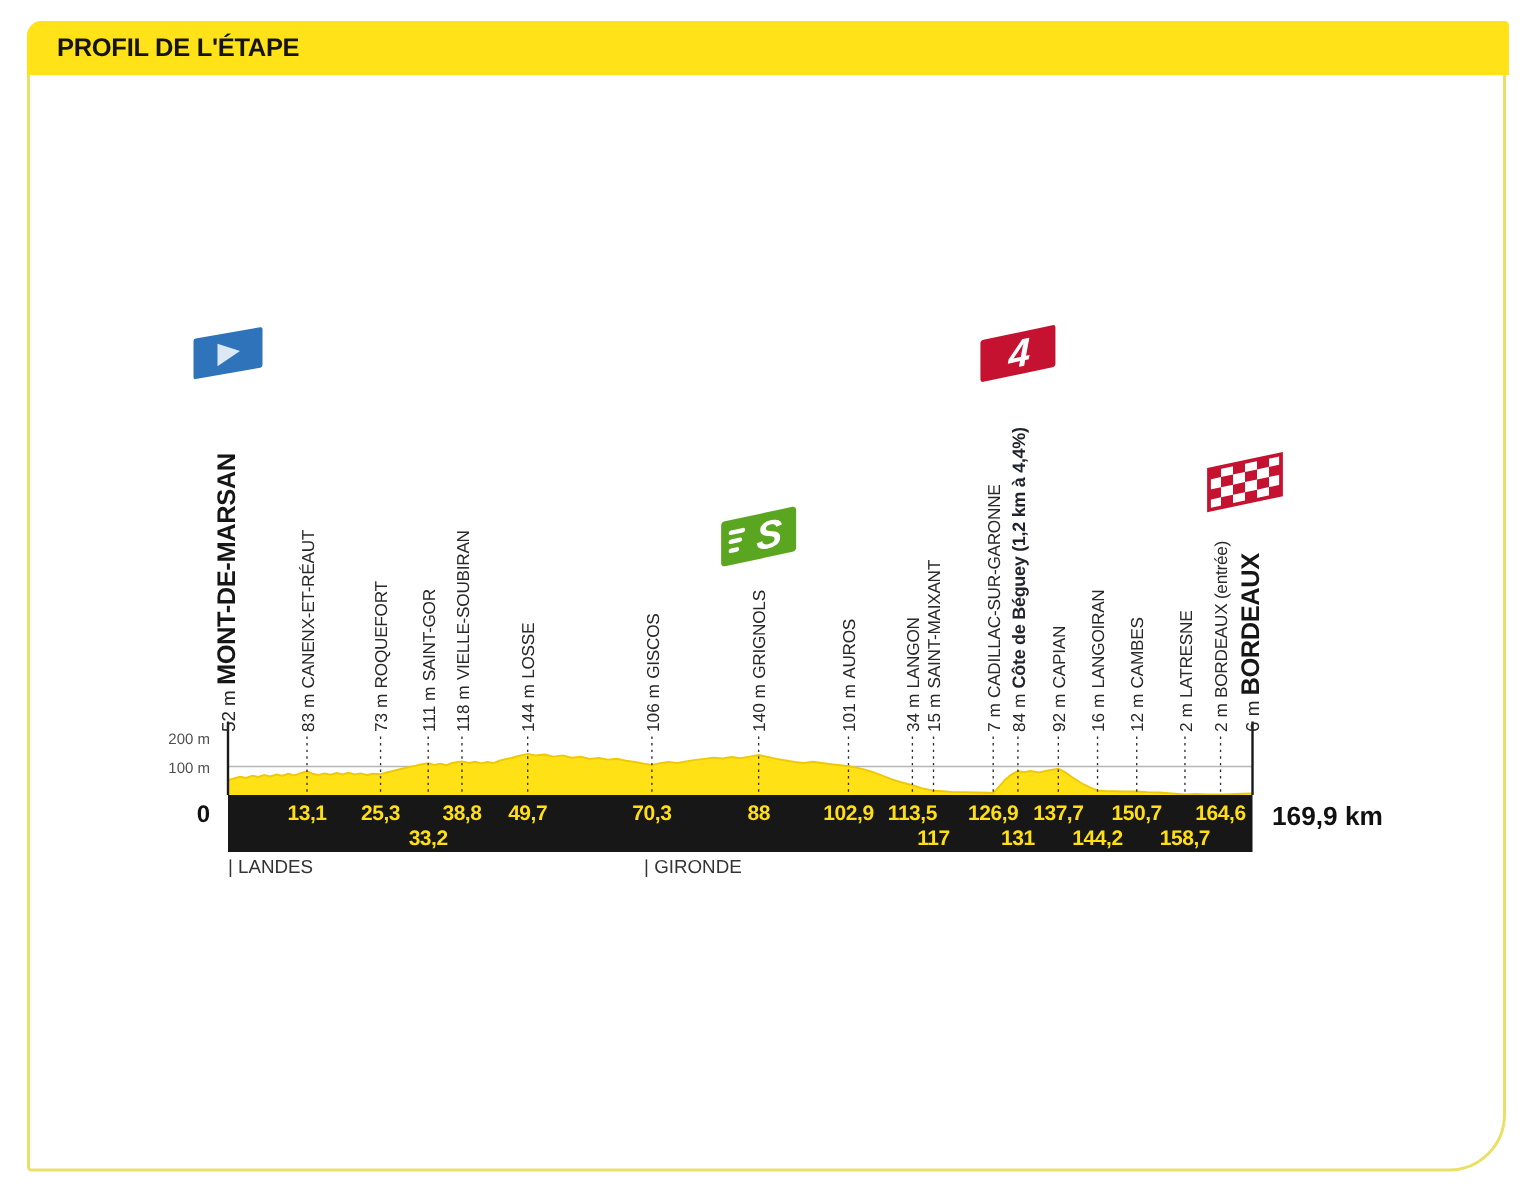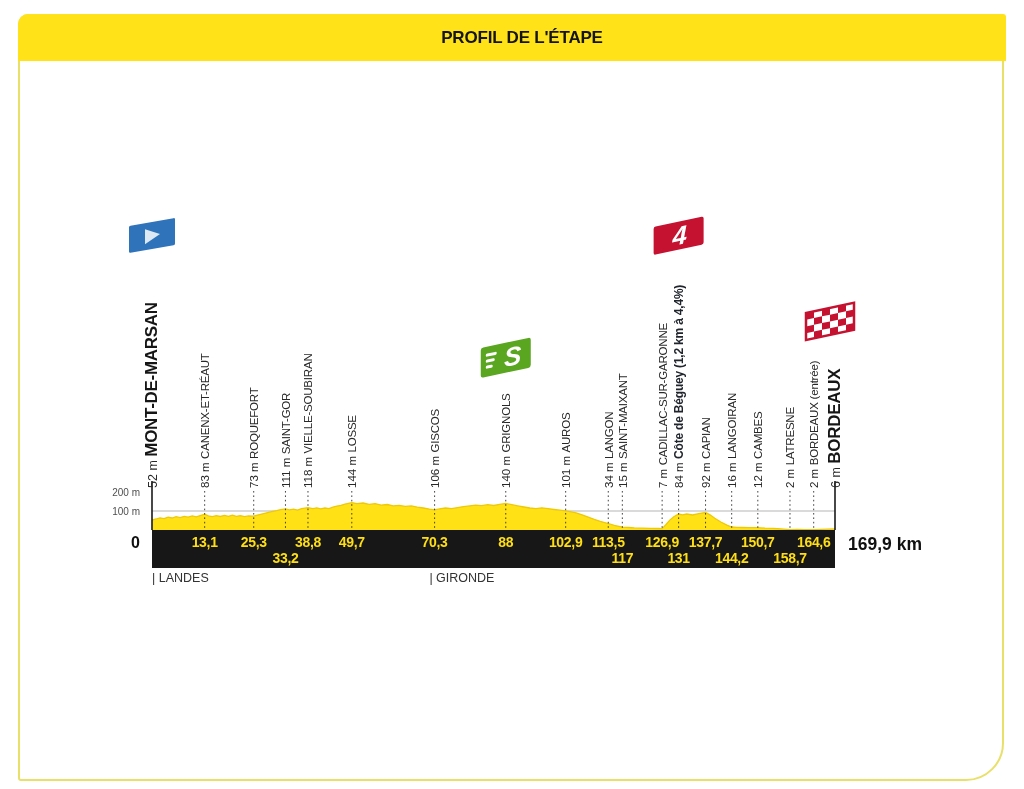--- a/index.html
+++ b/index.html
@@ -1,20 +1,20 @@
 <!DOCTYPE html>
 <html><head>
 <meta charset="utf-8">
 <style>
   html,body{margin:0;padding:0;background:#ffffff;width:1024px;height:789px;overflow:hidden;
     font-family:"Liberation Sans",sans-serif;}
   #card{position:absolute;left:18px;top:14px;width:986px;height:767px;background:#fff;
     border:2px solid #e9e06a;border-radius:10px 3px 38px 3px;box-sizing:border-box;}
-  #headerbar{position:absolute;left:-2px;top:-2px;width:988px;height:47px;background:#ffe217;
-    border-radius:10px 3px 0 0;display:flex;align-items:center;justify-content:center;}
+  #headerbar{position:absolute;left:-2px;top:-2px;width:988px;height:36px;background:#ffe217;
+    border-radius:10px 3px 0 0;display:flex;align-items:center;}
   #headerbar .title{font-weight:700;font-size:17px;letter-spacing:-0.2px;color:#141414;padding-left:20px;}
   svg{position:absolute;left:0;top:0;}
   
   text{font-family:"Liberation Sans",sans-serif;}
   .yaxis{font:400 10px "Liberation Sans",sans-serif;fill:#4f4f4f;}
   .origin{font:700 16px "Liberation Sans",sans-serif;fill:#111;}
   .total{font:700 17.5px "Liberation Sans",sans-serif;fill:#111;}
   .region{font:400 12.5px "Liberation Sans",sans-serif;fill:#333;}
   .bar-km{font:700 14px "Liberation Sans",sans-serif;fill:#ffdf14;letter-spacing:-0.3px;}
   text.wp{fill:#282828;}

